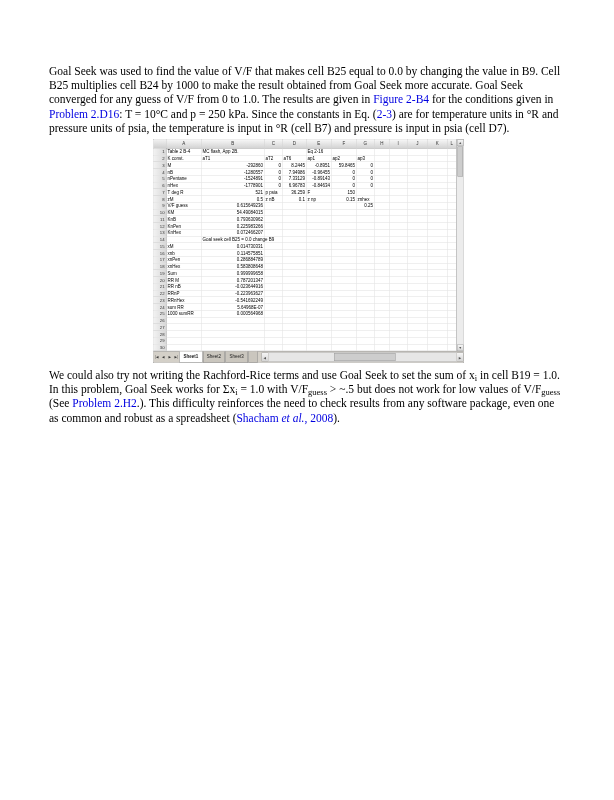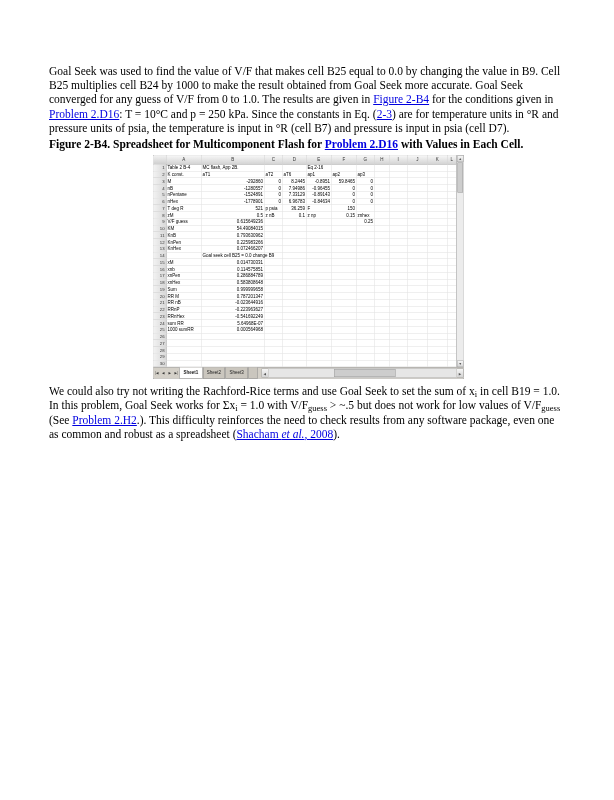--- a/index.html
+++ b/index.html
@@ -1,20 +1,20 @@
 <!DOCTYPE html>
 <html><head>
 <meta charset="utf-8">
 <style>
   html,body{margin:0;padding:0;background:#ffffff;}
   body{width:614px;height:800px;font-family:"Liberation Serif",serif;color:#000;overflow:hidden;}
   .page{padding:64px 48px 0 49px;}
   .body-text{font-size:11.5px;line-height:14.2px;margin:0;text-align:left;}
   .caption{font-size:11.5px;line-height:14.2px;font-weight:bold;margin:2px 0 0 0;}
-  a.doclink{color:#0000e0;text-decoration:underline;cursor:pointer;text-align:center;}
+  a.doclink{color:#0000e0;cursor:pointer;text-align:center;}
   a.doclink i{font-style:italic;}
   sub.sm{font-size:8.5px;line-height:0;vertical-align:-2px;}
 
   
   .figure-wrap{width:312px;height:225px;margin:4px 0 4px 104px;overflow:hidden;}
   .sheet{width:622px;height:448px;transform:scale(0.5);transform-origin:0 0;
          font-family:"Liberation Sans",sans-serif;border:1px solid #8f8f8f;
          background:#fff;display:flex;flex-direction:column;box-sizing:border-box;}
   .sheet-main{display:flex;height:423px;}
   .grid{width:606px;background:#fff;}
@@ -55,23 +55,20 @@
 </style>
 </head>
 <body>
 
 <div class="page">
 
   <p class="body-text">
     <span>Goal Seek was used to find the value of V/F that makes cell B25 equal to 0.0 by changing the value in B9. Cell B25 multiplies cell B24 by 1000 to make the result obtained from Goal Seek more accurate. Goal Seek converged for any guess of V/F from 0 to 1.0. The results are given in </span><a class="doclink">Figure 2-B4</a><span> for the conditions given in </span><a class="doclink">Problem 2.D16</a><span>: T = 10°C and p = 250 kPa. Since the constants in Eq. (</span><a class="doclink">2-3</a><span>) are for temperature units in °R and pressure units of psia, the temperature is input in °R (cell B7) and pressure is input in psia (cell D7).</span>
   </p>
 
-  <p class="caption">
-    <span>Figure 2-B4. Spreadsheet for Multicomponent Flash for </span><a class="doclink">Problem 2.D16</a><span> with Values in Each Cell.</span>
-  </p>
 
   <div class="figure-wrap">
     <div class="sheet">
       <div class="sheet-main">
         <div class="grid">
             <div class="hdr-row">
               <div class="corner"></div>
               <div class="col-hdr" style="width: 70px;">A</div>
               <div class="col-hdr" style="width: 126px;">B</div>
               <div class="col-hdr" style="width: 36px;">C</div>

